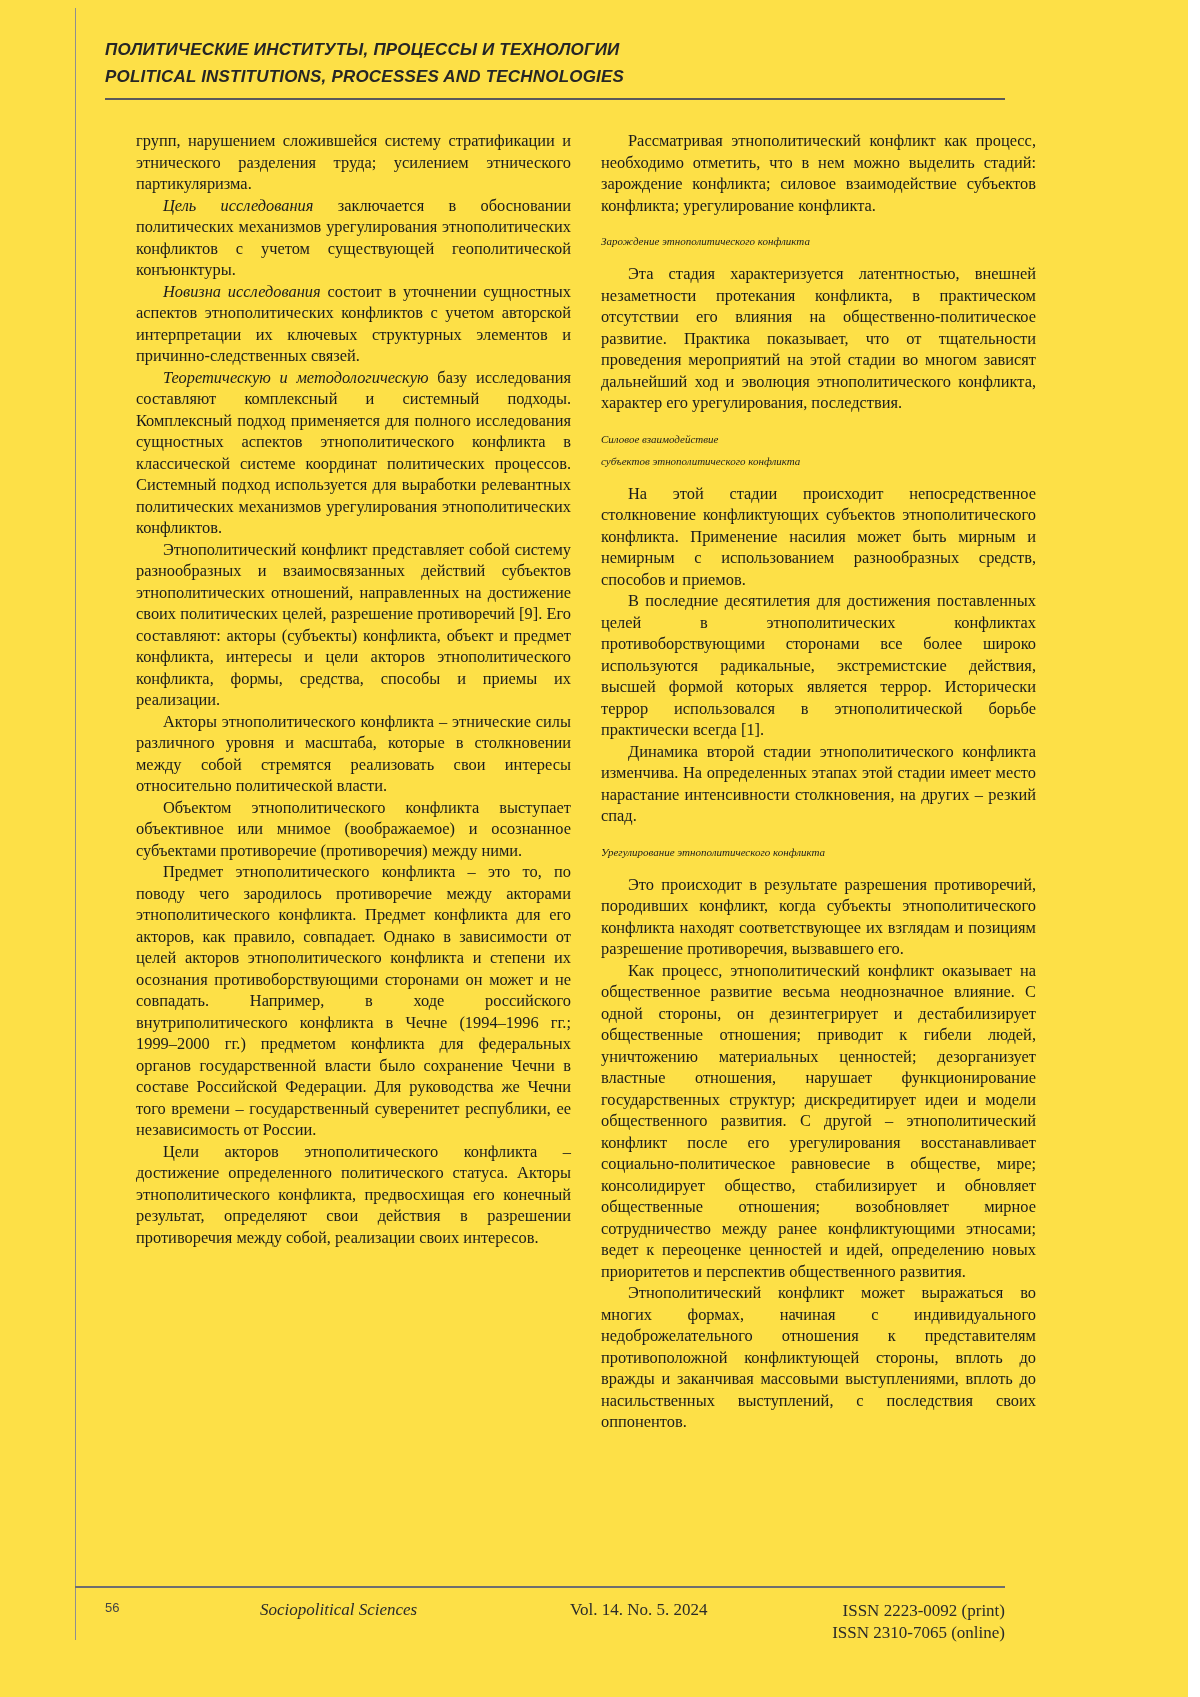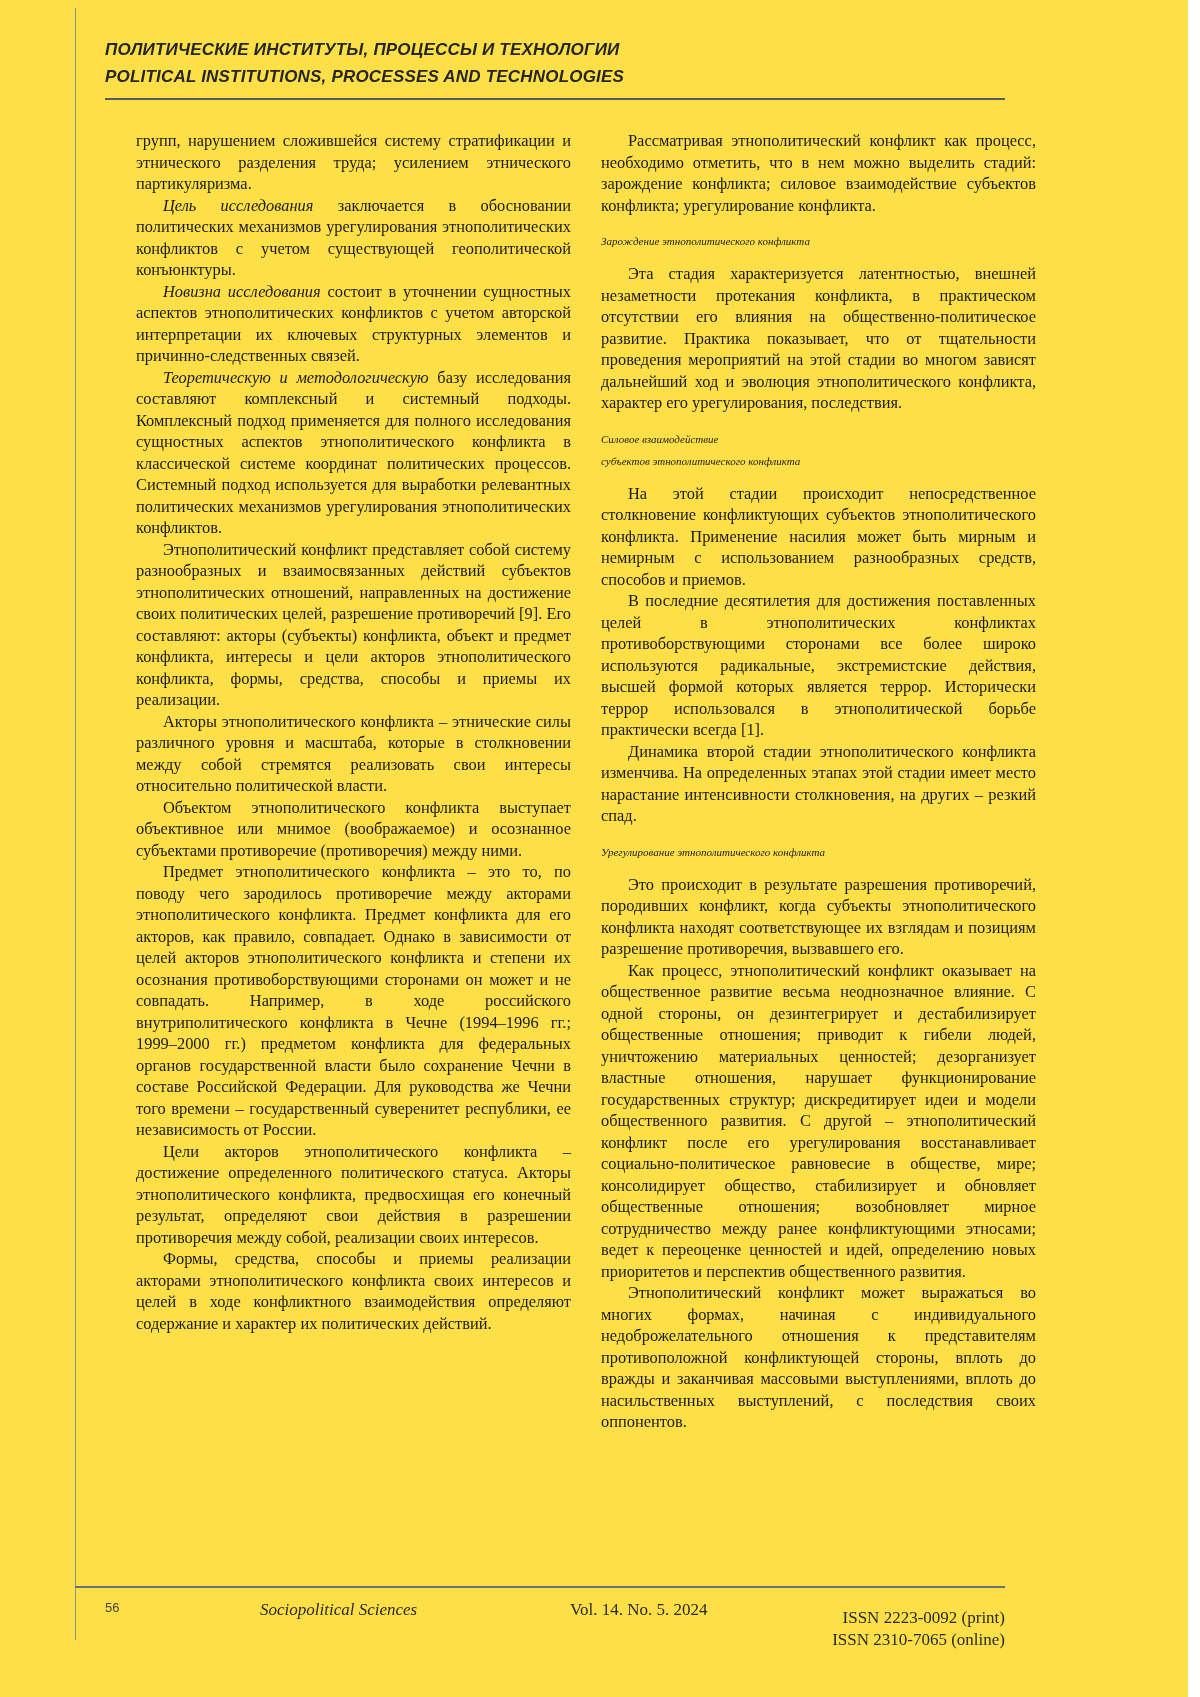--- a/index.html
+++ b/index.html
@@ -94,21 +94,21 @@
     left: 0;
     top: 1598px;
     width: 1200px;
     height: 60px;
     font-size: 17px;
     color: #2a2a2a;
   }
   .page-num   { position: absolute; left: 105px; top: 2px; font-family: "Liberation Sans", sans-serif; font-size: 13px; color: #444; }
   .journal    { position: absolute; left: 260px; top: 2px; font-style: italic; }
   .vol-info   { position: absolute; left: 570px; top: 2px; font-family: Liberation Serif, serif; }
-  .issn-block { position: absolute; right: 195px; top: 2px; text-align: right; line-height: 22px; margin-top: 7px; }
+  .issn-block { position: absolute; right: 195px; top: 2px; text-align: right; line-height: 22px; }
 </style>
 </head>
 <body>
 
 <div class="page">
 
   <div class="left-rule"></div>
 
   <header class="running-header">
     <div class="rh-title">ПОЛИТИЧЕСКИЕ ИНСТИТУТЫ, ПРОЦЕССЫ И ТЕХНОЛОГИИ</div>
@@ -120,21 +120,20 @@
     <div class="col">
         <p class="para noindent">групп, нарушением сложившейся систему стратификации и этнического разделения труда; усилением этнического партикуляризма.</p>
         <p class="para"><em>Цель исследования</em> заключается в обосновании политических механизмов урегулирования этнополитических конфликтов с учетом существующей геополитической конъюнктуры.</p>
         <p class="para"><em>Новизна исследования</em> состоит в уточнении сущностных аспектов этнополитических конфликтов с учетом авторской интерпретации их ключевых структурных элементов и причинно-следственных связей.</p>
         <p class="para"><em>Теоретическую и методологическую</em> базу исследования составляют комплексный и системный подходы. Комплексный подход применяется для полного исследования сущностных аспектов этнополитического конфликта в классической системе координат политических процессов. Системный подход используется для выработки релевантных политических механизмов урегулирования этнополитических конфликтов.</p>
         <p class="para">Этнополитический конфликт представляет собой систему разнообразных и взаимосвязанных действий субъектов этнополитических отношений, направленных на достижение своих политических целей, разрешение противоречий [9]. Его составляют: акторы (субъекты) конфликта, объект и предмет конфликта, интересы и цели акторов этнополитического конфликта, формы, средства, способы и приемы их реализации.</p>
         <p class="para">Акторы этнополитического конфликта – этнические силы различного уровня и масштаба, которые в столкновении между собой стремятся реализовать свои интересы относительно политической власти.</p>
         <p class="para">Объектом этнополитического конфликта выступает объективное или мнимое (воображаемое) и осознанное субъектами противоречие (противоречия) между ними.</p>
         <p class="para">Предмет этнополитического конфликта – это то, по поводу чего зародилось противоречие между акторами этнополитического конфликта. Предмет конфликта для его акторов, как правило, совпадает. Однако в зависимости от целей акторов этнополитического конфликта и степени их осознания противоборствующими сторонами он может и не совпадать. Например, в ходе российского внутриполитического конфликта в Чечне (1994–1996 гг.; 1999–2000 гг.) предметом конфликта для федеральных органов государственной власти было сохранение Чечни в составе Российской Федерации. Для руководства же Чечни того времени – государственный суверенитет республики, ее независимость от России.</p>
         <p class="para">Цели акторов этнополитического конфликта – достижение определенного политического статуса. Акторы этнополитического конфликта, предвосхищая его конечный результат, определяют свои действия в разрешении противоречия между собой, реализации своих интересов.</p>
-        <p class="para">Формы, средства, способы и приемы реализации акторами этнополитического конфликта своих интересов и целей в ходе конфликтного взаимодействия определяют содержание и характер их политических действий.</p>
       </div>
     <div class="col">
         <p class="para">Рассматривая этнополитический конфликт как процесс, необходимо отметить, что в нем можно выделить стадий: зарождение конфликта; силовое взаимодействие субъектов конфликта; урегулирование конфликта.</p>
         <h3 class="sub-heading">Зарождение этнополитического конфликта</h3>
         <p class="para">Эта стадия характеризуется латентностью, внешней незаметности протекания конфликта, в практическом отсутствии его влияния на общественно-политическое развитие. Практика показывает, что от тщательности проведения мероприятий на этой стадии во многом зависят дальнейший ход и эволюция этнополитического конфликта, характер его урегулирования, последствия.</p>
         <h3 class="sub-heading">Силовое взаимодействие
 субъектов этнополитического конфликта</h3>
         <p class="para">На этой стадии происходит непосредственное столкновение конфликтующих субъектов этнополитического конфликта. Применение насилия может быть мирным и немирным с использованием разнообразных средств, способов и приемов.</p>
         <p class="para">В последние десятилетия для достижения поставленных целей в этнополитических конфликтах противоборствующими сторонами все более широко используются радикальные, экстремистские действия, высшей формой которых является террор. Исторически террор использовался в этнополитической борьбе практически всегда [1].</p>
         <p class="para">Динамика второй стадии этнополитического конфликта изменчива. На определенных этапах этой стадии имеет место нарастание интенсивности столкновения, на других – резкий спад.</p>

